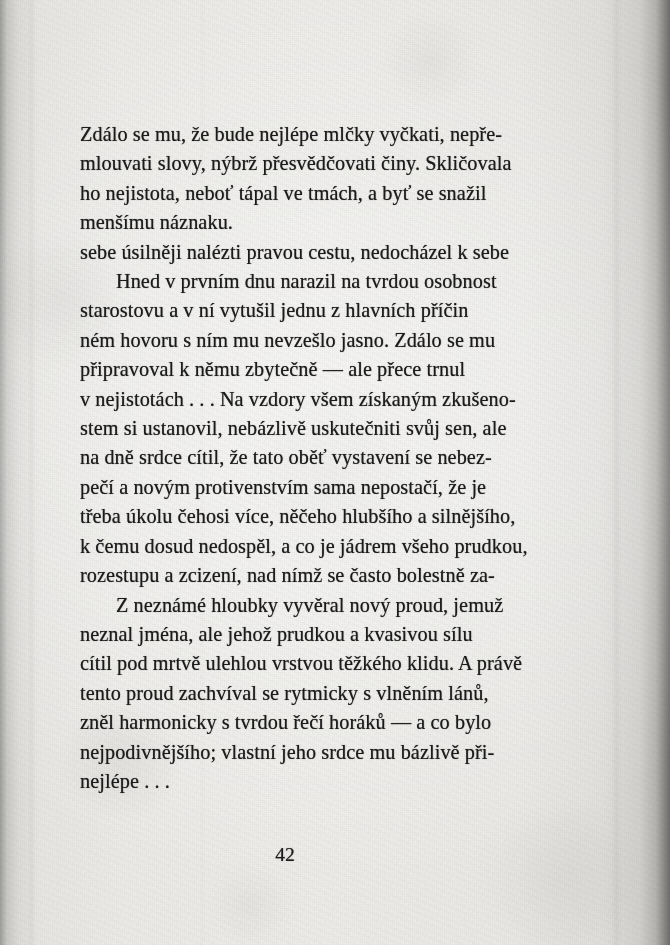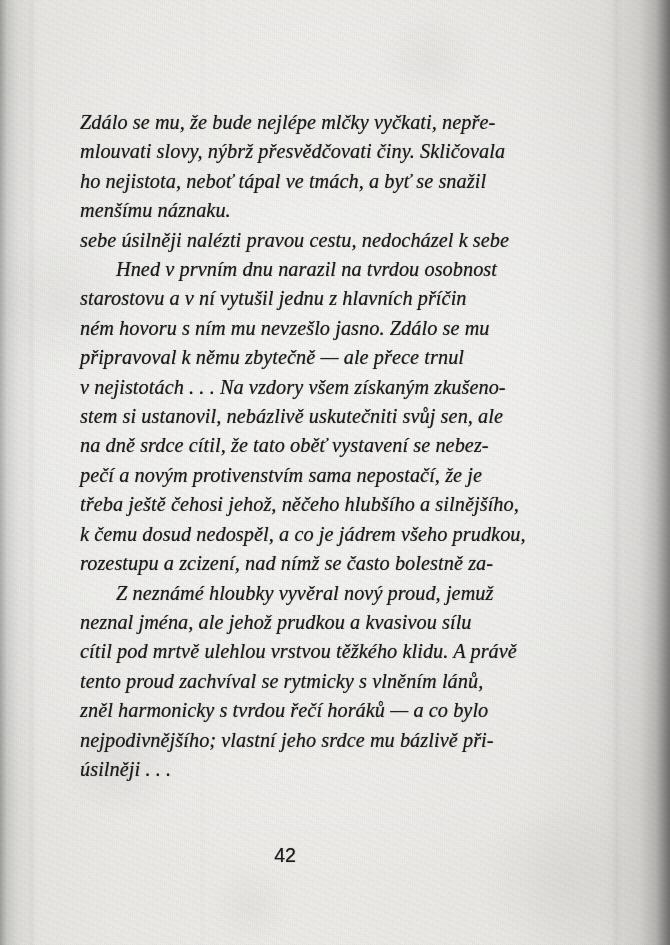--- a/index.html
+++ b/index.html
@@ -65,23 +65,22 @@
     mix-blend-mode: multiply;
     background:
       linear-gradient(90deg, rgba(0,0,0,0) 28px, rgba(130,130,127,0.16) 31px, rgba(0,0,0,0) 35px),
       linear-gradient(90deg, rgba(0,0,0,0) 200px, rgba(130,130,127,0.08) 202px, rgba(0,0,0,0) 205px),
       linear-gradient(90deg, rgba(0,0,0,0) 612px, rgba(120,120,117,0.18) 616px, rgba(0,0,0,0) 622px);
   }
 
   #textblock {
     position: absolute;
     left: 80px;
-    top: 108px;
+    top: 120px;
     width: 516px;
-    font-style: italic;
   }
 
   .para {
     margin: 0;
     color: #1b1b1b;
     font-size: 20.2px;
     line-height: 29.4px;
     letter-spacing: 0.1px;
     text-rendering: optimizeLegibility;
   }
@@ -95,21 +94,21 @@
   }
 
   #folio {
     position: absolute;
     left: 0;
     top: 844px;
     width: 570px;
     text-align: center;
     color: #1b1b1b;
     font-size: 19.5px;
-    font-family: Liberation Sans, sans-serif;
+    font-family: Liberation Serif, serif;
   }
 
   
   #textblock, #folio {
     text-shadow:
       0 0 0.7px rgba(35,35,35,0.55),
       0.4px 0.2px 0.9px rgba(60,60,60,0.28);
   }
 </style>
 </head>
@@ -131,30 +130,30 @@
       </p>
       <p class="para">
         <span class="line"><span class="indent"></span><span>Hned v prvním dnu narazil na tvrdou osobnost</span></span>
         <span class="line">starostovu a v ní vytušil jednu z hlavních příčin</span>
         <span class="line">ném hovoru s ním mu nevzešlo jasno. Zdálo se mu</span>
         <span class="line">připravoval k němu zbytečně — ale přece trnul</span>
         <span class="line">v nejistotách . . . Na vzdory všem získaným zkušeno-</span>
         <span class="line">stem si ustanovil, nebázlivě uskutečniti svůj sen, ale</span>
         <span class="line">na dně srdce cítil, že tato oběť vystavení se nebez-</span>
         <span class="line">pečí a novým protivenstvím sama nepostačí, že je</span>
-        <span class="line">třeba ještě čehosi jehož, něčeho hlubšího a silnějšího,</span>
+        <span class="line">třeba úkolu čehosi více, něčeho hlubšího a silnějšího,</span>
         <span class="line">k čemu dosud nedospěl, a co je jádrem všeho prudkou,</span>
         <span class="line">rozestupu a zcizení, nad nímž se často bolestně za-</span>
       </p>
       <p class="para">
         <span class="line"><span class="indent"></span><span>Z neznámé hloubky vyvěral nový proud, jemuž</span></span>
         <span class="line">neznal jména, ale jehož prudkou a kvasivou sílu</span>
         <span class="line">cítil pod mrtvě ulehlou vrstvou těžkého klidu. A právě</span>
         <span class="line">tento proud zachvíval se rytmicky s vlněním lánů,</span>
         <span class="line">zněl harmonicky s tvrdou řečí horáků — a co bylo</span>
         <span class="line">nejpodivnějšího; vlastní jeho srdce mu bázlivě při-</span>
-        <span class="line">úsilněji . . .</span>
+        <span class="line">nejlépe . . .</span>
       </p>
     </div>
 
   <div id="folio">42</div>
 
 </div>
 
 </body></html>

